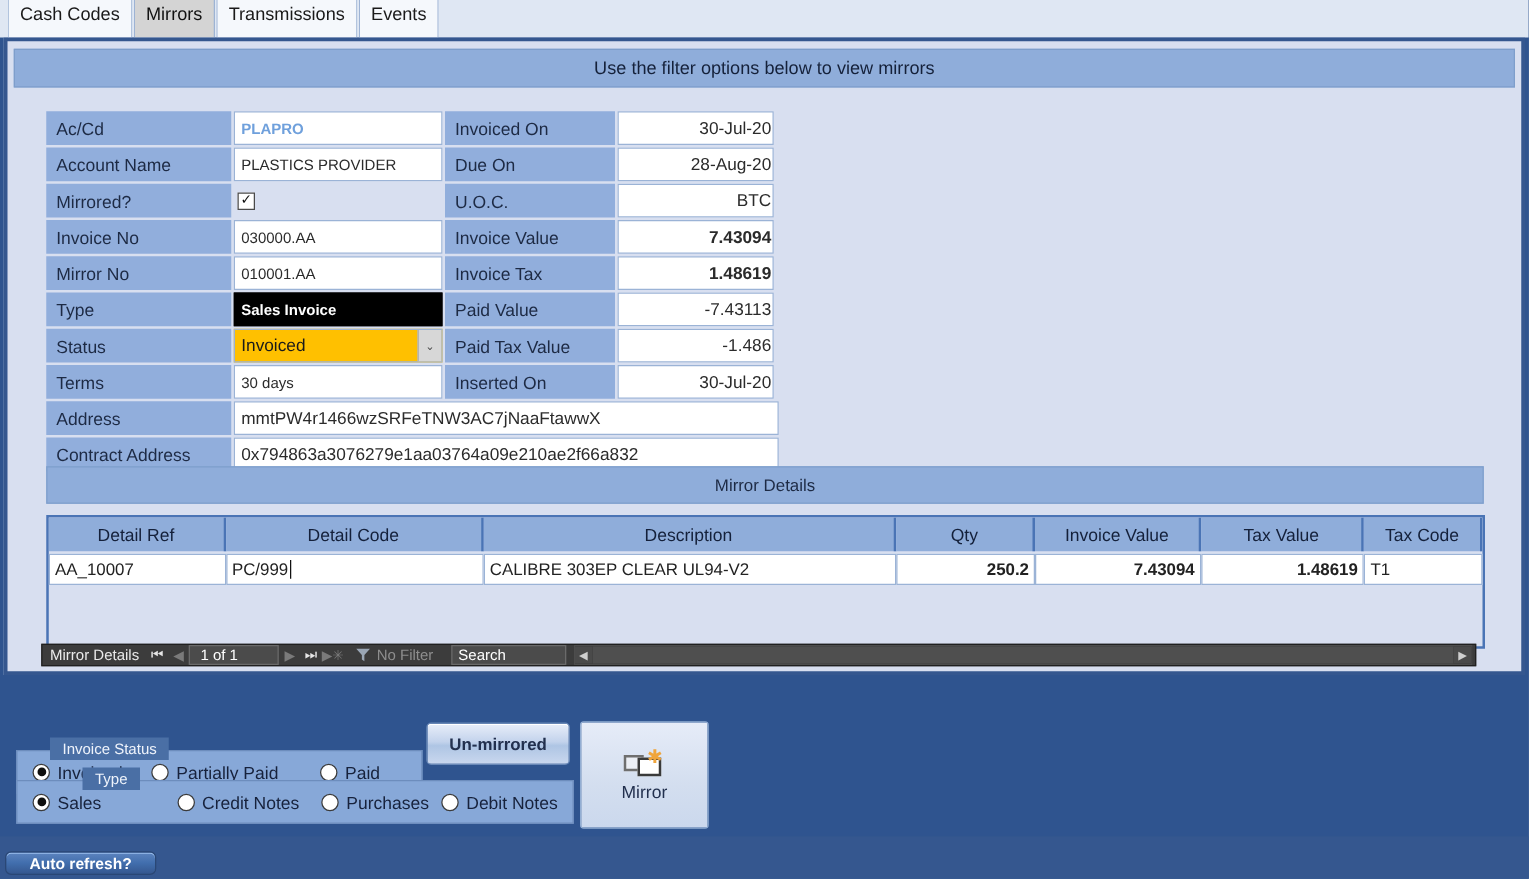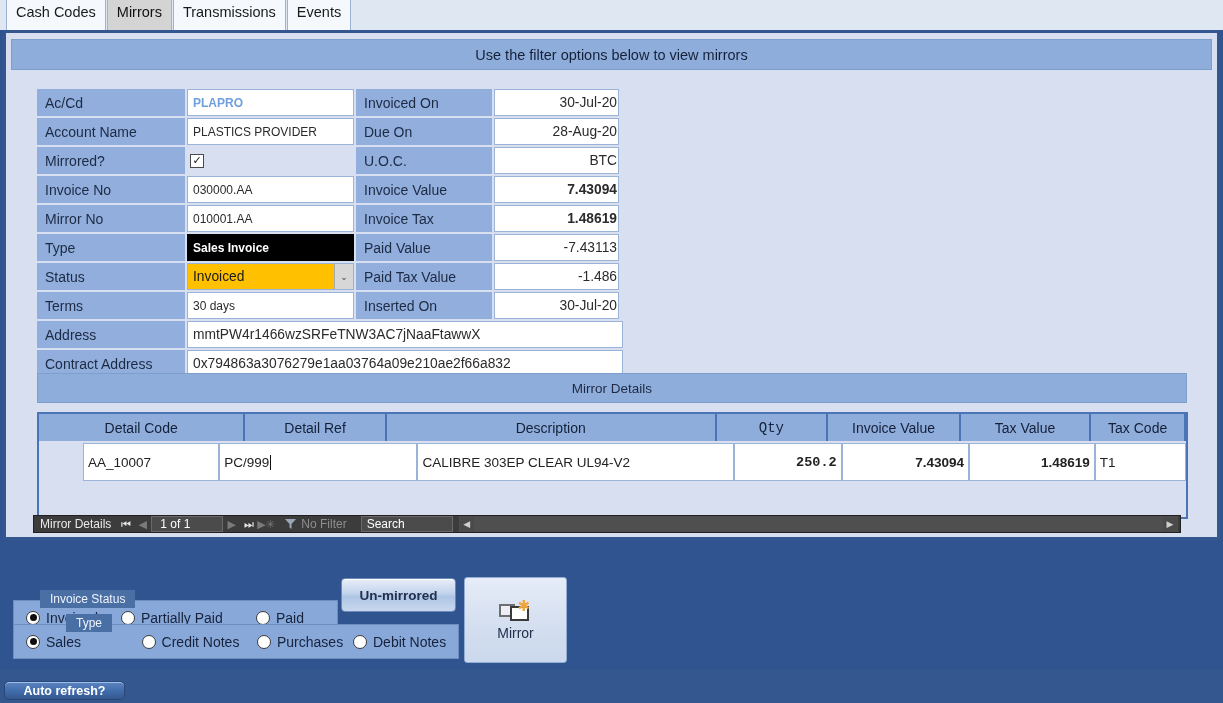--- a/index.html
+++ b/index.html
@@ -150,36 +150,36 @@
     background: #d8dff0;
     overflow: hidden;
   }
   .sheet-head { display: flex; height: 27px; }
   .hc {
     background: #8fadda;
     border-right: 2px solid #4a74b5;
     display: flex; align-items: center; justify-content: center;
     font-size: 14px; color: #14203a;
   }
-  .sheet-row { display: flex; height: 38px; margin-top: 2px; margin-left: 44px; }
+  .sheet-row { display: flex; height: 25px; margin-top: 2px; }
   .rc {
     background: #ffffff;
     border: 1px solid #9bb3d6;
     display: flex; align-items: center;
     padding: 0 4px;
     font-size: 13.5px; color: #222;
     overflow: hidden; white-space: nowrap;
   }
   .rc.num { justify-content: flex-end; font-weight: bold; }
   .rc.caret::after {
     content:''; display:inline-block; width:1px; height:15px;
     background:#111; margin-left:1px;
   }
   .w1 { width: 142px; } .w2 { width: 207px; } .w3 { width: 331px; }
-  .w4 { width: 112px; font-family: Liberation Mono, monospace; } .w5 { width: 133px; } .w6 { width: 131px; }
+  .w4 { width: 112px; } .w5 { width: 133px; } .w6 { width: 131px; }
   .w7 { width: 95px; }
 
   
   .navbar {
     position: absolute;
     height: 18px;
     background: #3c3c3c;
     display: flex; align-items: center;
     font-size: 12px; color: #eaeaea;
     border: 1px solid #202020;
@@ -411,22 +411,22 @@
     </div>
 
   </div>
 
   <div class="subbanner">
     <span>Mirror Details</span>
   </div>
 
   <div class="sheet">
     <div class="sheet-head">
+      <div class="hc w1">Detail Ref</div>
       <div class="hc w2">Detail Code</div>
-      <div class="hc w1">Detail Ref</div>
       <div class="hc w3">Description</div>
       <div class="hc w4">Qty</div>
       <div class="hc w5">Invoice Value</div>
       <div class="hc w6">Tax Value</div>
       <div class="hc w7">Tax Code</div>
     </div>
     <div class="sheet-row">
       <div class="rc w1">AA_10007</div>
       <div class="rc w2 caret">PC/999</div>
       <div class="rc w3">CALIBRE 303EP CLEAR UL94-V2</div>

